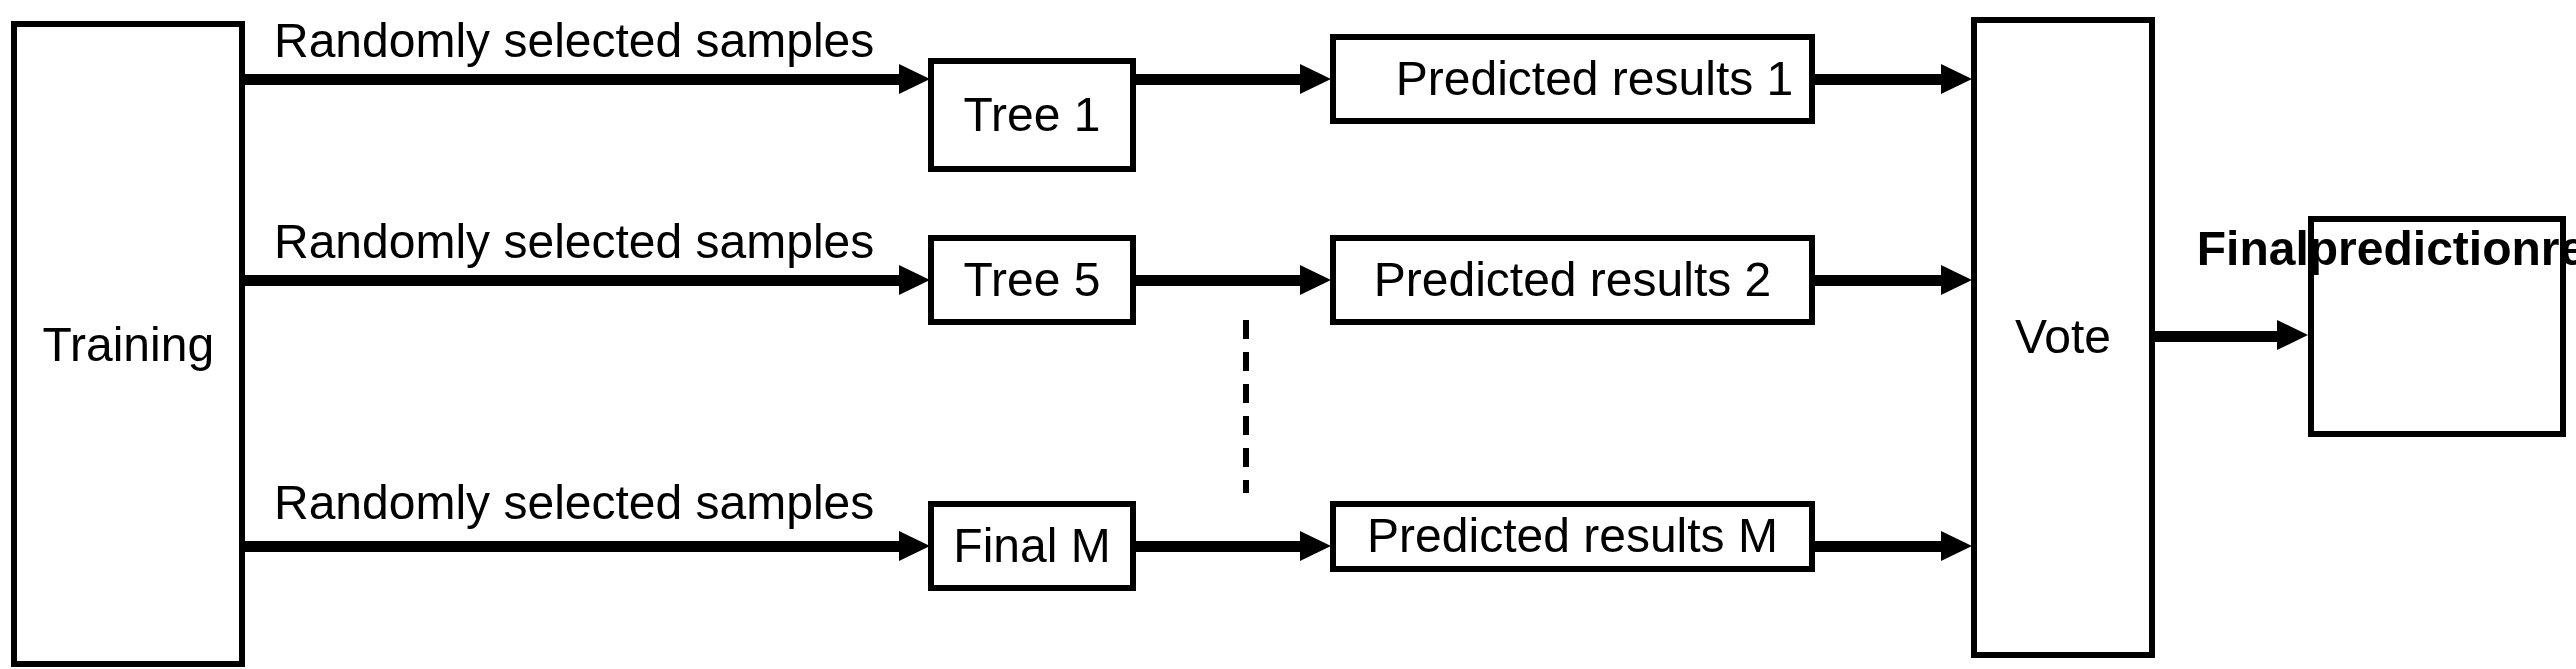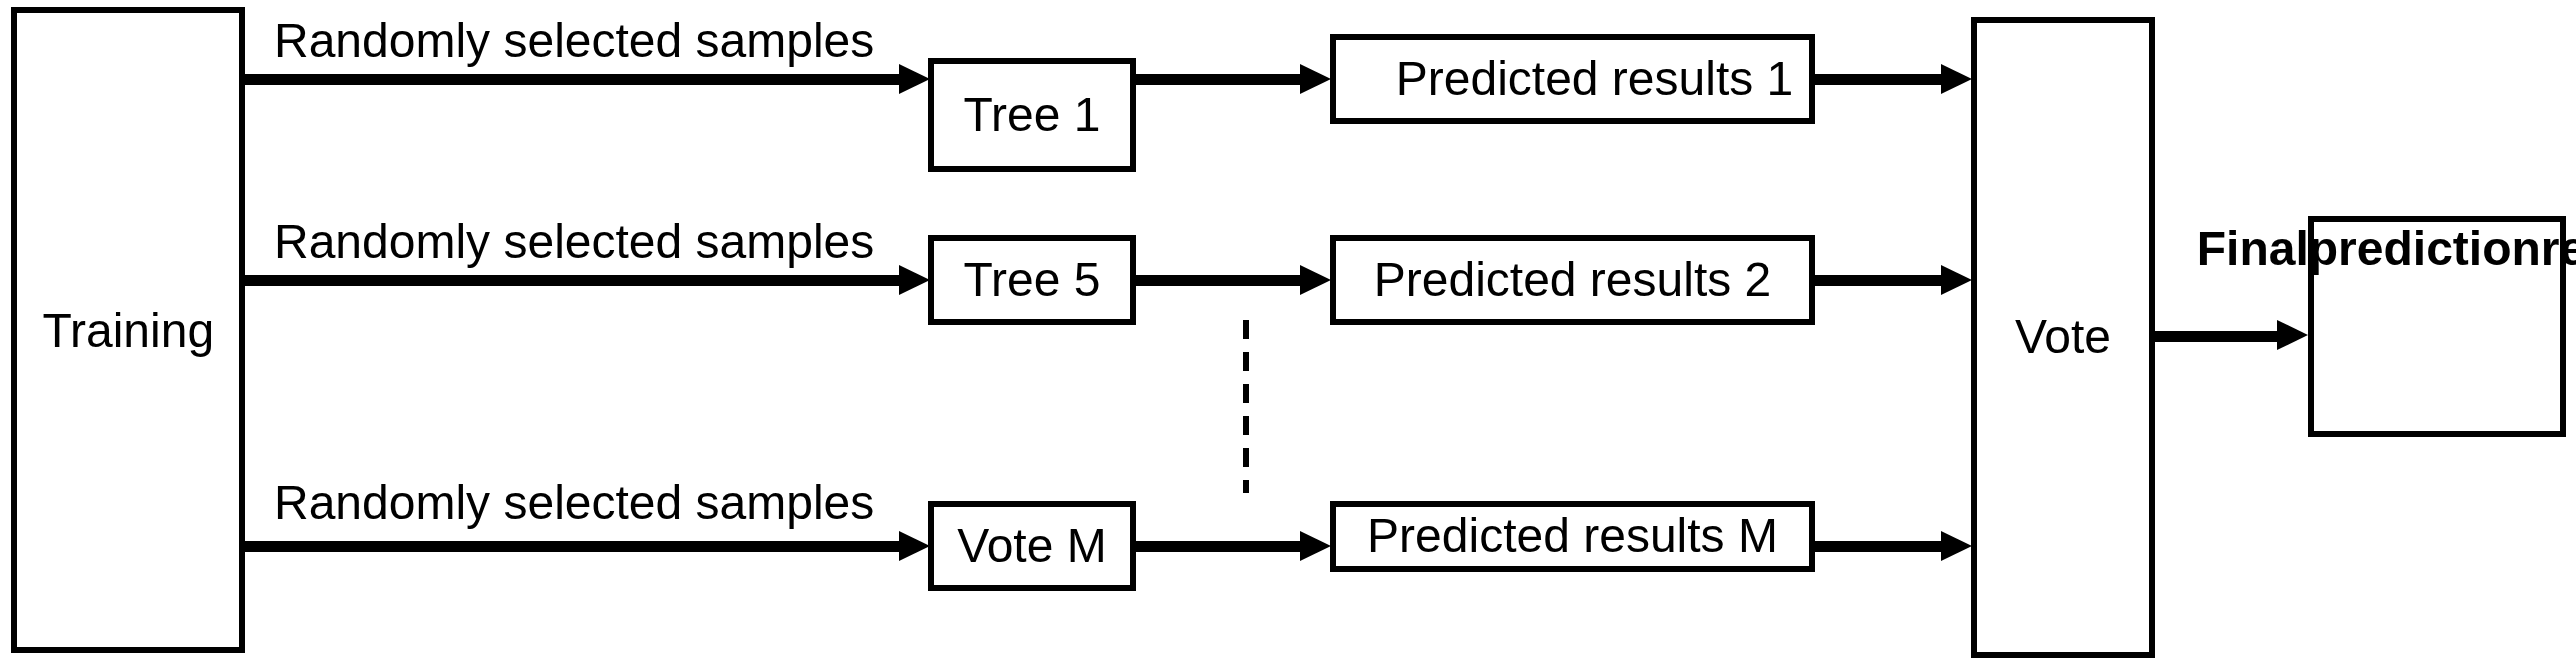--- a/index.html
+++ b/index.html
@@ -56,21 +56,21 @@
   .dashed-line {
     position: absolute;
     width: 6.4px;
     background: repeating-linear-gradient(
       to bottom,
       #000000 0px, #000000 19.3px,
       transparent 19.3px, transparent 32px
     );
   }
   
-  #training-box { left: 11.3px; top: 7px; width: 234px; height: 646px; }
+  #training-box { left: 11.3px; top: 21px; width: 234px; height: 646px; }
   #tree-1-box { left: 928px; top: 34px;  width: 208px; height: 114px; margin-top: 24px; }
   #tree-2-box { left: 928px; top: 235px; width: 208px; height: 90px; }
   #tree-m-box { left: 928px; top: 501px; width: 208px; height: 90px; }
   #pred-1-box { left: 1330px; top: 34px;  width: 485px; height: 90px; padding-left: 44px; }
   #pred-2-box { left: 1330px; top: 235px; width: 485px; height: 90px; }
   #pred-m-box { left: 1330px; top: 501px; width: 485px; height: 71px; }
   #vote-box   { left: 1971px; top: 17px;  width: 184px; height: 641px; }
   #final-box  { left: 2308px; top: 216px; width: 258px; height: 221px; }
 
   #label-1 { left: 274px; top: 14.5px; }
@@ -132,21 +132,21 @@
     <div class="head"></div>
   </div>
 
   <div id="tree-1-box" class="box">
     <span>Tree 1</span>
   </div>
   <div id="tree-2-box" class="box">
     <span>Tree 5</span>
   </div>
   <div id="tree-m-box" class="box">
-    <span>Vote M</span>
+    <span>Final M</span>
   </div>
 
   <div id="a-tree-pred-1">
     <div class="shaft"></div>
     <div class="head"></div>
   </div>
   <div id="a-tree-pred-2">
     <div class="shaft"></div>
     <div class="head"></div>
   </div>

